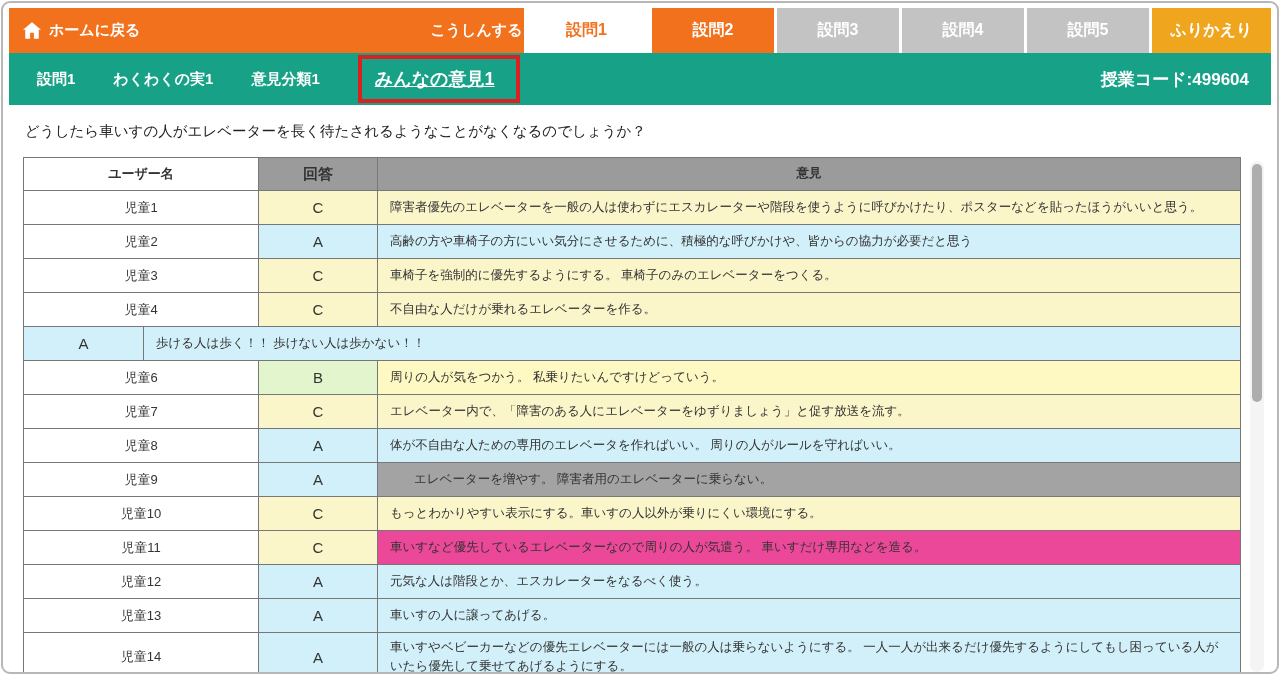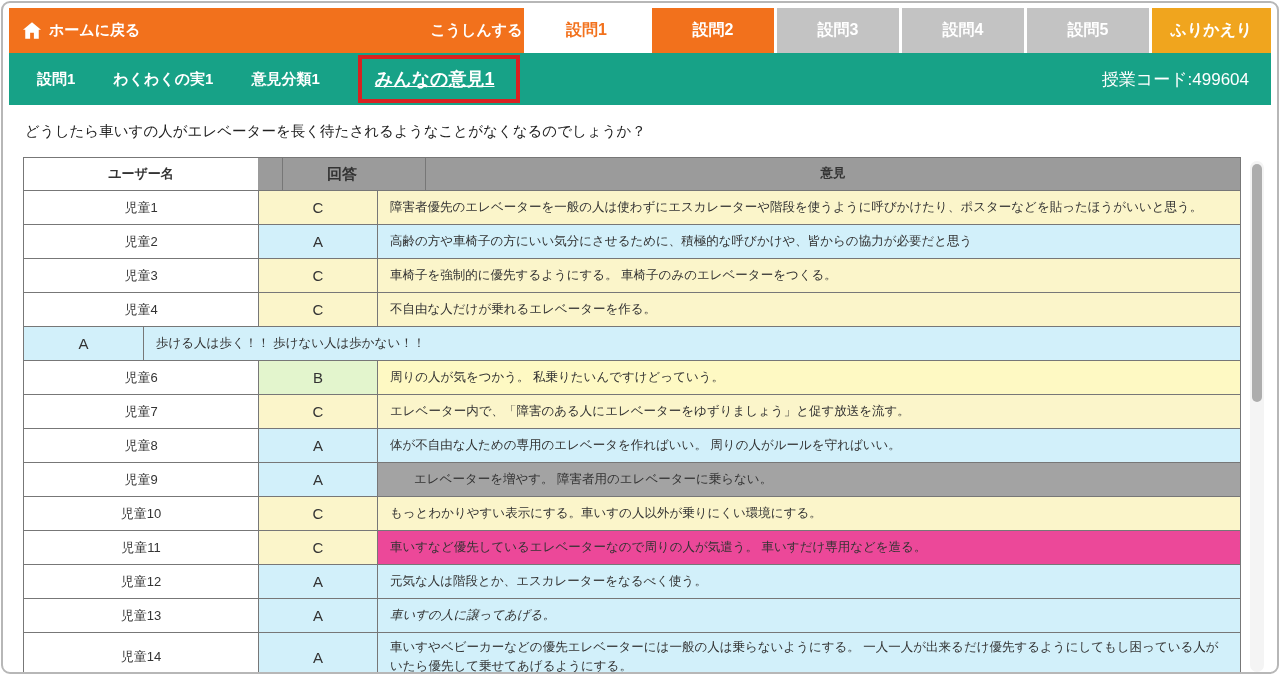--- a/index.html
+++ b/index.html
@@ -30,28 +30,28 @@
   .tab.amber   { background: #f0a51e; width: 122px; }
 
   
   .subnav {
     height: 52px; background: #17a287; display: flex; align-items: center;
     color: #fff; font-weight: bold; padding: 0 22px 0 28px; position: relative;
   }
   .subnav-item { font-size: 15px; margin-right: 38px; cursor: pointer; white-space: nowrap; }
   .subnav-item.active { font-size: 18px; text-decoration: underline; margin-right: 8px; text-align: right; }
   .annotation-box { border: 4px solid #d92121; padding: 8px 13px; margin-right: 20px; }
-  .class-code { margin-left: auto; font-size: 17px; font-weight: normal; }
+  .class-code { margin-left: auto; font-size: 17px; font-weight: bold; }
 
   
   .question { margin: 17px 0 16px 16px; font-size: 14.5px; color: #222; }
 
   
   .table-wrap { margin-left: 14px; width: 1218px; border: 1px solid #777; }
-  .thead { display: flex; background: #9b9b9b; color: #fff; font-weight: bold; font-size: 13.5px; height: 32px; gap: 24px; }
+  .thead { display: flex; background: #9b9b9b; color: #fff; font-weight: bold; font-size: 13.5px; height: 32px; }
   .thead .cell { display: flex; align-items: center; justify-content: center; }
   .trow { display: flex; border-top: 1px solid #777; min-height: 34px; background: #fff; }
   .cell { border-left: 1px solid #777; }
   .cell:first-child { border-left: none; }
   .c-user { width: 234px; display: flex; align-items: center; justify-content: center; font-size: 13px; color: #333; background: #fff; }
   .c-ans  { width: 119px; display: flex; align-items: center; justify-content: center; font-size: 15px; color: #333; }
   .c-op   { flex: 1; display: flex; align-items: center; font-size: 12.5px; color: #333; padding: 5px 12px; line-height: 1.55; }
 
   
   .scrollbar-track {
@@ -162,21 +162,21 @@
     <div class="cell c-op" style="background: #ec4899;">車いすなど優先しているエレベーターなので周りの人が気遣う。 車いすだけ専用などを造る。</div>
   </div>
         <div class="trow">
     <div class="cell c-user">児童12</div>
     <div class="cell c-ans" style="background: rgb(210, 240, 250);">A</div>
     <div class="cell c-op" style="background: rgb(210, 240, 250);">元気な人は階段とか、エスカレーターをなるべく使う。</div>
   </div>
         <div class="trow">
     <div class="cell c-user">児童13</div>
     <div class="cell c-ans" style="background: rgb(210, 240, 250);">A</div>
-    <div class="cell c-op" style="background: rgb(210, 240, 250); font-style: italic;">車いすの人に譲ってあげる。</div>
+    <div class="cell c-op" style="background: rgb(210, 240, 250);">車いすの人に譲ってあげる。</div>
   </div>
         <div class="trow">
     <div class="cell c-user">児童14</div>
     <div class="cell c-ans" style="background: rgb(210, 240, 250);">A</div>
     <div class="cell c-op" style="background: rgb(210, 240, 250);">車いすやベビーカーなどの優先エレベーターには一般の人は乗らないようにする。 一人一人が出来るだけ優先するようにしてもし困っている人がいたら優先して乗せてあげるようにする。</div>
   </div>
       </div>
   </div>
 
   <div class="scrollbar-track">

